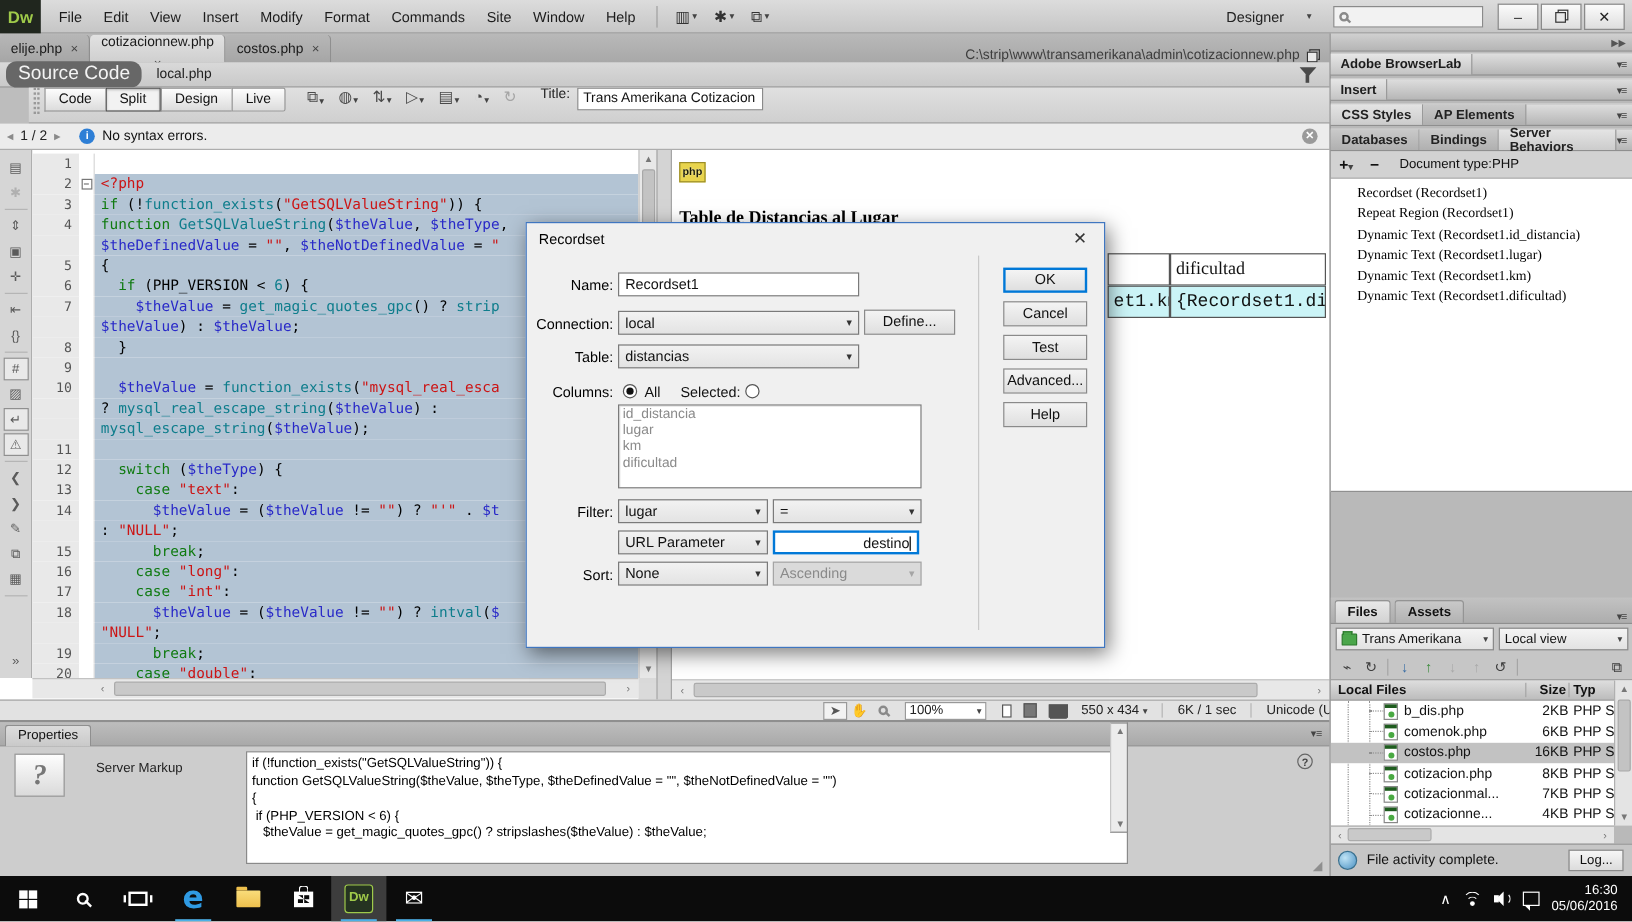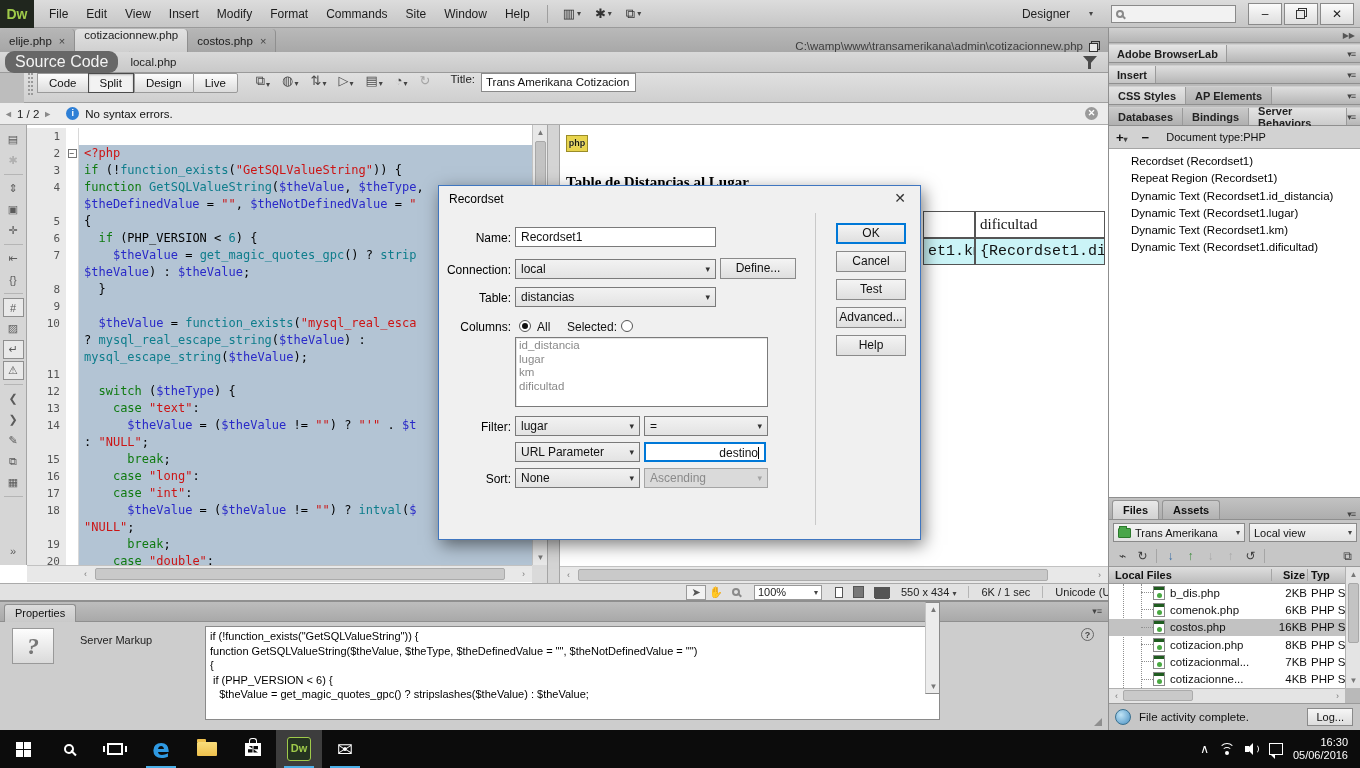--- a/index.html
+++ b/index.html
@@ -131,21 +131,21 @@
   .dock{position:absolute;left:1108px;top:28px;width:252px;height:702px;background:#b9b9b9;border-left:1px solid #8f8f8f;}
   .dockstrip{position:absolute;left:0;top:0;width:252px;height:15px;background:linear-gradient(#d0d0d0,#b5b5b5);border-bottom:1px solid #969696;text-align:right;color:#555;font-size:8px;line-height:15px;padding-right:6px;}
   .phead{position:absolute;left:0;width:252px;height:19px;background:linear-gradient(#dedede,#b6b6b6);border-top:1px solid #cfcfcf;border-bottom:1px solid #8f8f8f;display:flex;align-items:center;}
   .phead .plab{font-size:11px;font-weight:bold;color:#1d1d1d;padding:0 8px;height:100%;display:flex;align-items:center;background:linear-gradient(#e6e6e6,#c4c4c4);border-right:1px solid #9a9a9a;}
   .pmenuic{margin-left:auto;margin-right:6px;color:#444;font-size:9px;letter-spacing:-1px;}
   .ptabs{display:flex;height:100%;}
   .ptab2{font-size:11px;font-weight:bold;color:#222;padding:0 9px;display:flex;align-items:center;background:linear-gradient(#c9c9c9,#b0b0b0);border-right:1px solid #9a9a9a;}
   .ptab2.act{background:linear-gradient(#e4e4e4,#cccccc);}
   .bvtools{position:absolute;left:0;top:98px;width:252px;height:23px;background:#d2d2d2;border-bottom:1px solid #a5a5a5;display:flex;align-items:center;font-size:11px;}
   .plusminus{font-weight:bold;font-size:13px;margin:0 7px;color:#111;}
-  .bvlist{position:absolute;left:0;top:121px;width:252px;height:349px;background:#fff;border-bottom:1px solid #8f8f8f;overflow:hidden;padding-top:4px;}
+  .bvlist{position:absolute;left:0;top:121px;width:252px;height:261px;background:#fff;border-bottom:1px solid #8f8f8f;overflow:hidden;padding-top:4px;font-family:Liberation Serif, serif;}
   .bitem{font-size:11.5px;line-height:17.3px;padding-left:22px;white-space:nowrap;color:#000;}
 
   
   .ftabs{position:absolute;left:0;top:470px;width:252px;height:22px;background:linear-gradient(#c2c2c2,#adadad);border-bottom:1px solid #8f8f8f;display:flex;align-items:flex-end;}
   .ftab{font-size:11px;font-weight:bold;padding:3px 10px;background:linear-gradient(#c9c9c9,#b2b2b2);border:1px solid #949494;border-bottom:none;border-radius:3px 3px 0 0;margin-left:3px;}
   .ftab.act{background:linear-gradient(#e8e8e8,#d2d2d2);}
   .fctrl{position:absolute;left:0;top:492px;width:252px;height:25px;background:#c6c6c6;display:flex;align-items:center;gap:4px;padding:0 4px;}
   .combo{height:19px;background:linear-gradient(#f4f4f4,#e2e2e2);border:1px solid #8a8a8a;display:flex;align-items:center;font-size:11px;padding:0 4px;gap:4px;}
   .combo .chev{margin-left:auto;color:#444;font-size:8px;}
   .sfolder{width:13px;height:10px;background:#4aa64a;border:1px solid #2d7a2d;border-radius:1px;position:relative;flex:none;}
@@ -279,21 +279,21 @@
         <div class="dtab active">
           <span>cotizacionnew.php</span>
           <span class="dx">×</span>
         </div>
         <div class="dtab">
           <span>costos.php</span>
           <span class="dx">×</span>
         </div>
       </div>
     <div class="docpath">
-      <span>C:\wamp\www\transamerikana\admin\cotizacionnew.php</span>
+      <span>C:\strip\www\transamerikana\admin\cotizacionnew.php</span>
       <span class="sq2"></span>
     </div>
   </div>
 
   <div class="relbar">
     <span class="pill">Source Code</span>
     <span class="relfile">local.php</span>
     <span class="funnel"></span>
   </div>
 

